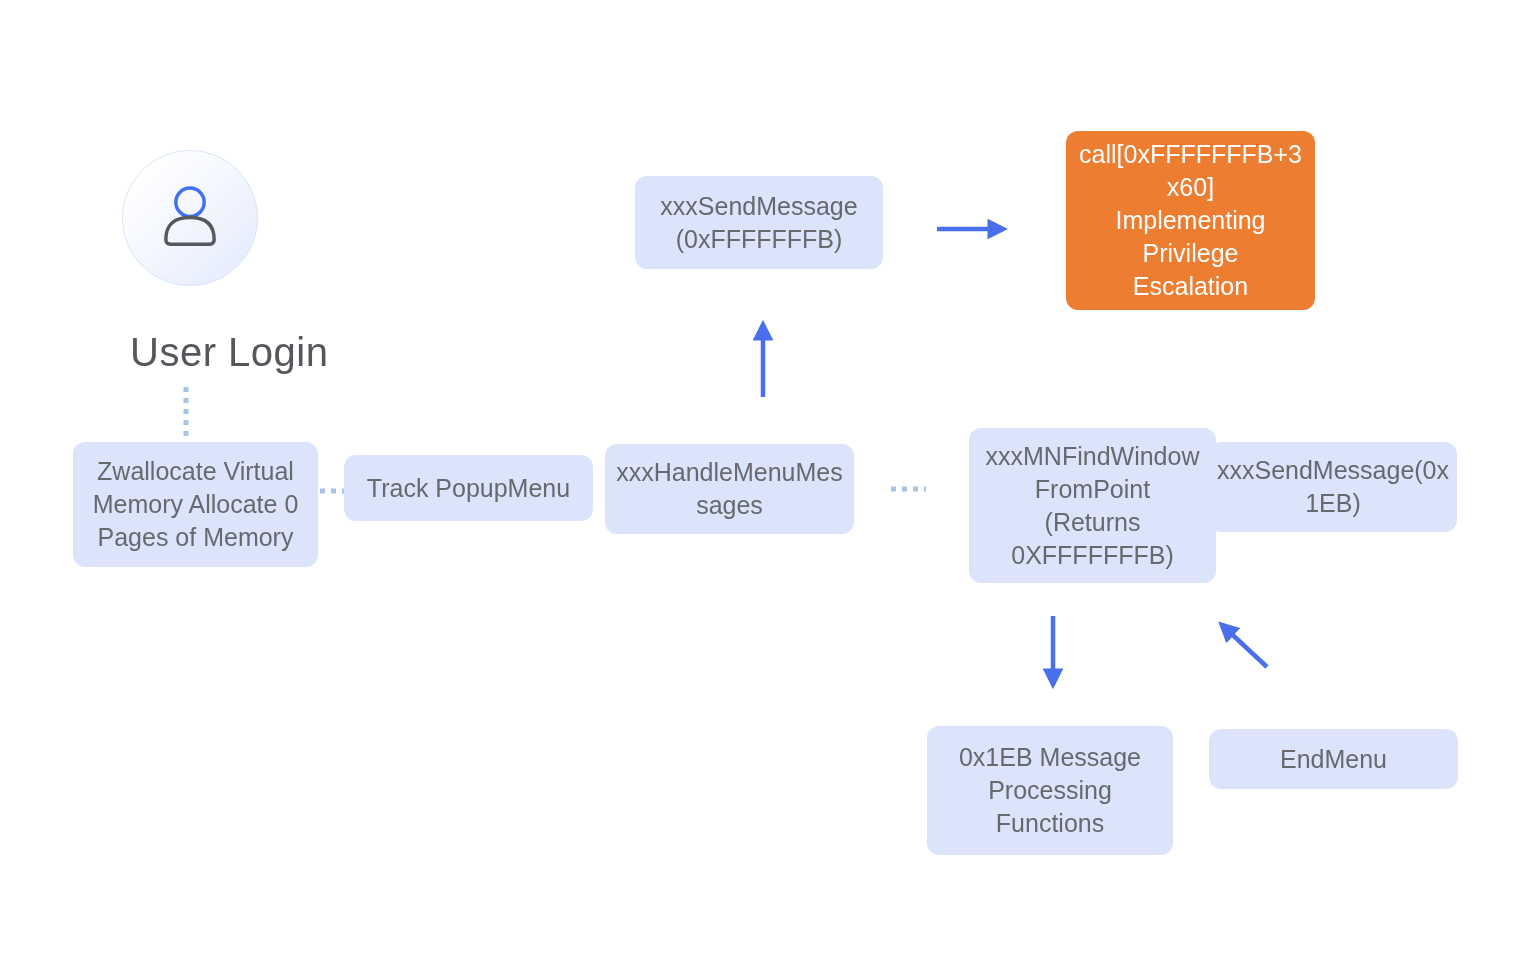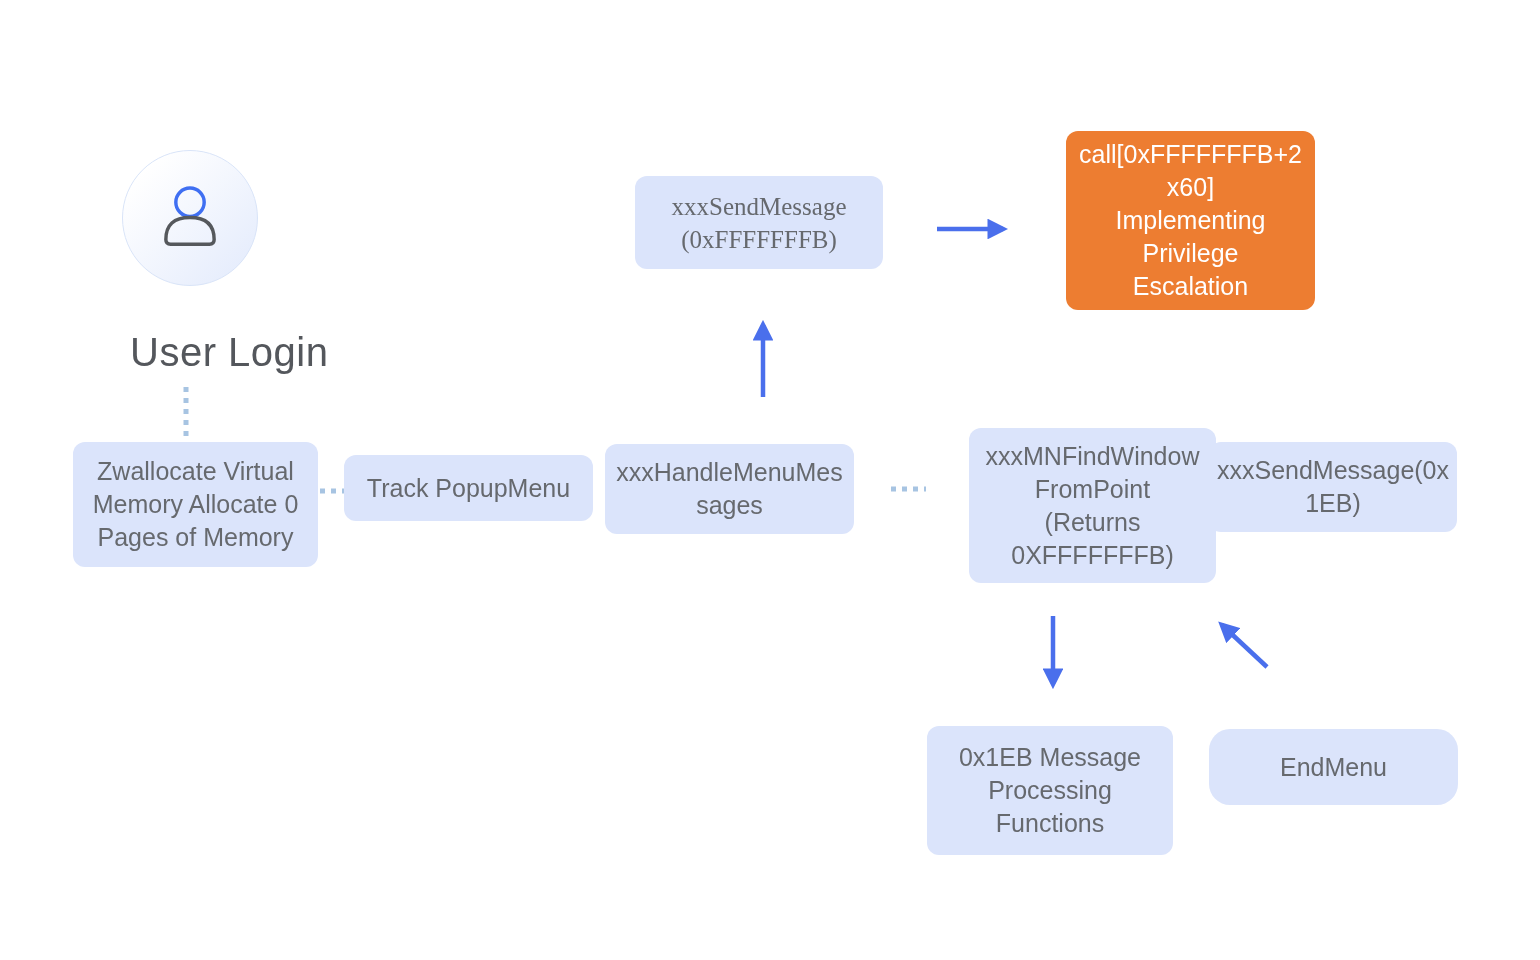--- a/index.html
+++ b/index.html
@@ -125,27 +125,27 @@
 
   <div class="node" style="left:344px; top:455px; width:249px; height:66px;">
     <span class="node-label">Track PopupMenu</span>
   </div>
 
   <div class="node" style="left:605px; top:444px; width:249px; height:90px;">
     <span class="node-label">xxxHandleMenuMes
 sages</span>
   </div>
 
-  <div class="node" style="left:635px; top:176px; width:248px; height:93px;font-family:Liberation Serif, serif;">
+  <div class="node" style="left:635px; top:176px; width:248px; height:93px;">
     <span class="node-label">xxxSendMessage
 (0xFFFFFFFB)</span>
   </div>
 
   <div class="node highlight" style="left:1066px; top:131px; width:249px; height:179px;">
-    <span class="node-label">call[0xFFFFFFFB+2
+    <span class="node-label">call[0xFFFFFFFB+3
 x60]
 Implementing
 Privilege
 Escalation</span>
   </div>
 
   <div class="node" style="left:969px; top:428px; width:247px; height:155px;">
     <span class="node-label">xxxMNFindWindow
 FromPoint
 (Returns
@@ -156,17 +156,17 @@
     <span class="node-label">xxxSendMessage(0x
 1EB)</span>
   </div>
 
   <div class="node" style="left:927px; top:726px; width:246px; height:129px;">
     <span class="node-label">0x1EB Message
 Processing
 Functions</span>
   </div>
 
-  <div class="node" style="left:1209px; top:729px; width:249px; height:76px;border-radius:21px;">
+  <div class="node" style="left:1209px; top:729px; width:249px; height:60px;">
     <span class="node-label">EndMenu</span>
   </div>
 
 </div>
 
 </body></html>

